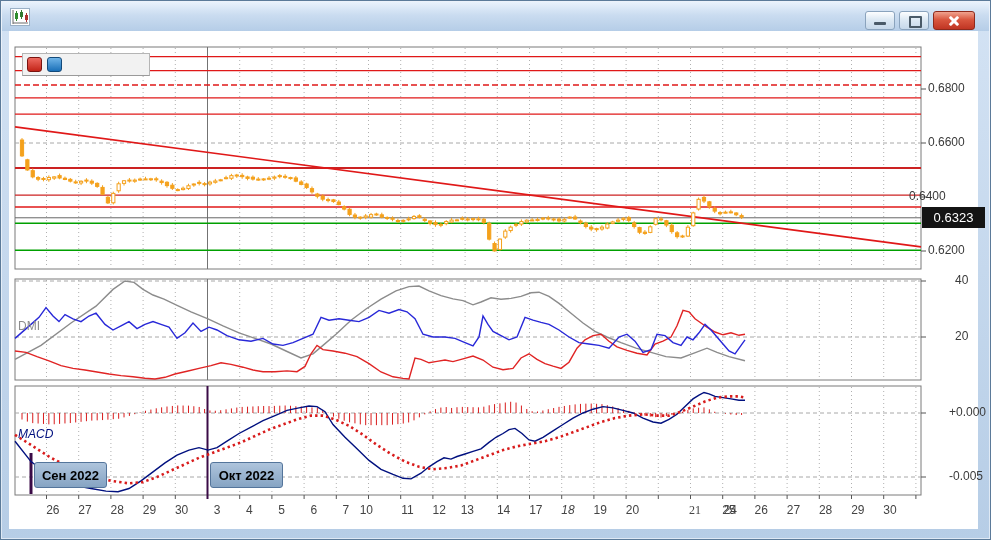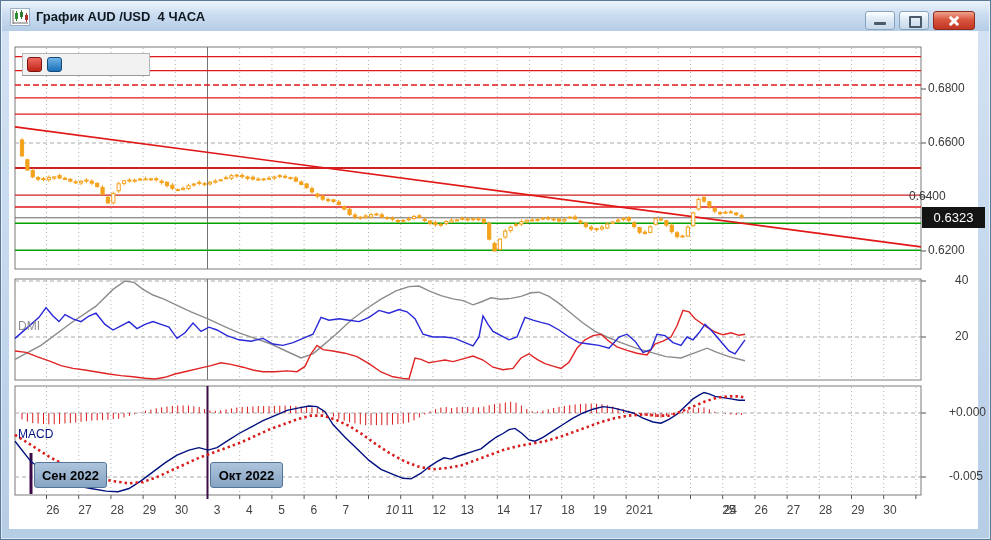--- a/index.html
+++ b/index.html
@@ -49,21 +49,20 @@
         <line x1="3" y1="2" x2="3" y2="16" stroke="#6a6a6a"></line>
         <line x1="3" y1="15" x2="18" y2="15" stroke="#6a6a6a"></line>
         <rect x="5" y="5" width="3" height="6" fill="#2e8b2e"></rect>
           <line x1="6.5" y1="3" x2="6.5" y2="13" stroke="#2e8b2e"></line>
         <rect x="10" y="4" width="3" height="5" fill="#317a31"></rect>
           <line x1="11.5" y1="2" x2="11.5" y2="11" stroke="#317a31"></line>
         <rect x="15" y="7" width="3" height="5" fill="#b03030"></rect>
           <line x1="16.5" y1="5" x2="16.5" y2="14" stroke="#b03030"></line>
       </svg>
     </span>
-    <span id="window-title">График AUD /USD  4 ЧАСА</span>
     <span id="win-controls">
       <button class="winbtn">
           <span class="glyph-min"></span>
         </button>
       <button class="winbtn">
           <span class="glyph-restore"></span>
         </button>
       <button class="winbtn close">
           <span class="glyph-x1"></span>
           <span class="glyph-x2"></span>
@@ -632,21 +631,21 @@
       <line x1="914.9000000000001" y1="494" x2="914.9000000000001" y2="498" stroke="#555" stroke-width="1"></line>
     </svg>
 
   <div id="legend">
     <button class="legend-btn" id="legend-red"></button>
     <button class="legend-btn" id="legend-blue"></button>
   </div>
 
   <div id="labels-layer">
     <div class="panel-label" id="dmi-label" style="left:17px;top:279px;">DMI</div>
-    <div class="panel-label" id="macd-label" style="left:17px;top:387px;">MACD</div>
+    <div class="panel-label" id="macd-label" style="left:17px;top:387px;font-style:italic;">MACD</div>
     <div id="price-box">
       <span>0.6323</span>
     </div>
     <div class="month-tag" style="left:33px;">Сен 2022</div>
     <div class="month-tag" style="left:209px;">Окт 2022</div>
   <div class="axis-label" style="left: 927px; top: 80px;">0.6800</div>
       <div class="axis-label" style="left: 927px; top: 134px;">0.6600</div>
       <div class="axis-label" style="left: 908px; top: 188px;">0.6400</div>
       <div class="axis-label" style="left: 927px; top: 242px;">0.6200</div>
       <div class="axis-label" style="left: 954px; top: 272px;">40</div>
@@ -656,30 +655,30 @@
       <div class="day-label" style="left: 32.5px; top: 502px;">26</div>
       <div class="day-label" style="left: 64.7px; top: 502px;">27</div>
       <div class="day-label" style="left: 96.9px; top: 502px;">28</div>
       <div class="day-label" style="left: 129.1px; top: 502px;">29</div>
       <div class="day-label" style="left: 161.3px; top: 502px;">30</div>
       <div class="day-label" style="left: 193.5px; top: 502px;">3</div>
       <div class="day-label" style="left: 225.7px; top: 502px;">4</div>
       <div class="day-label" style="left: 257.9px; top: 502px;">5</div>
       <div class="day-label" style="left: 290.1px; top: 502px;">6</div>
       <div class="day-label" style="left: 322.3px; top: 502px;">7</div>
-      <div class="day-label" style="left: 372px; top: 502px; font-style: italic;">10</div>
+      <div class="day-label" style="left: 346px; top: 502px;">10</div>
       <div class="day-label" style="left: 386.7px; top: 502px;">11</div>
       <div class="day-label" style="left: 418.9px; top: 502px;">12</div>
       <div class="day-label" style="left: 447px; top: 502px;">13</div>
       <div class="day-label" style="left: 483.3px; top: 502px;">14</div>
       <div class="day-label" style="left: 515.5px; top: 502px;">17</div>
-      <div class="day-label" style="left: 547.7px; top: 502px;">18</div>
+      <div class="day-label" style="left: 547.7px; top: 502px; font-style: italic;">18</div>
       <div class="day-label" style="left: 579.9px; top: 502px;">19</div>
       <div class="day-label" style="left: 612.1px; top: 502px;">20</div>
-      <div class="day-label" style="left: 626px; top: 502px;">21</div>
+      <div class="day-label" style="left: 674px; top: 502px; font-family: Liberation Serif, serif;">21</div>
       <div class="day-label" style="left: 710px; top: 502px;">24</div>
       <div class="day-label" style="left: 708.7px; top: 502px;">25</div>
       <div class="day-label" style="left: 740.9px; top: 502px;">26</div>
       <div class="day-label" style="left: 773.1px; top: 502px;">27</div>
       <div class="day-label" style="left: 805.3px; top: 502px;">28</div>
       <div class="day-label" style="left: 837.5px; top: 502px;">29</div>
       <div class="day-label" style="left: 869.7px; top: 502px;">30</div>
     </div>
 </div>
 

